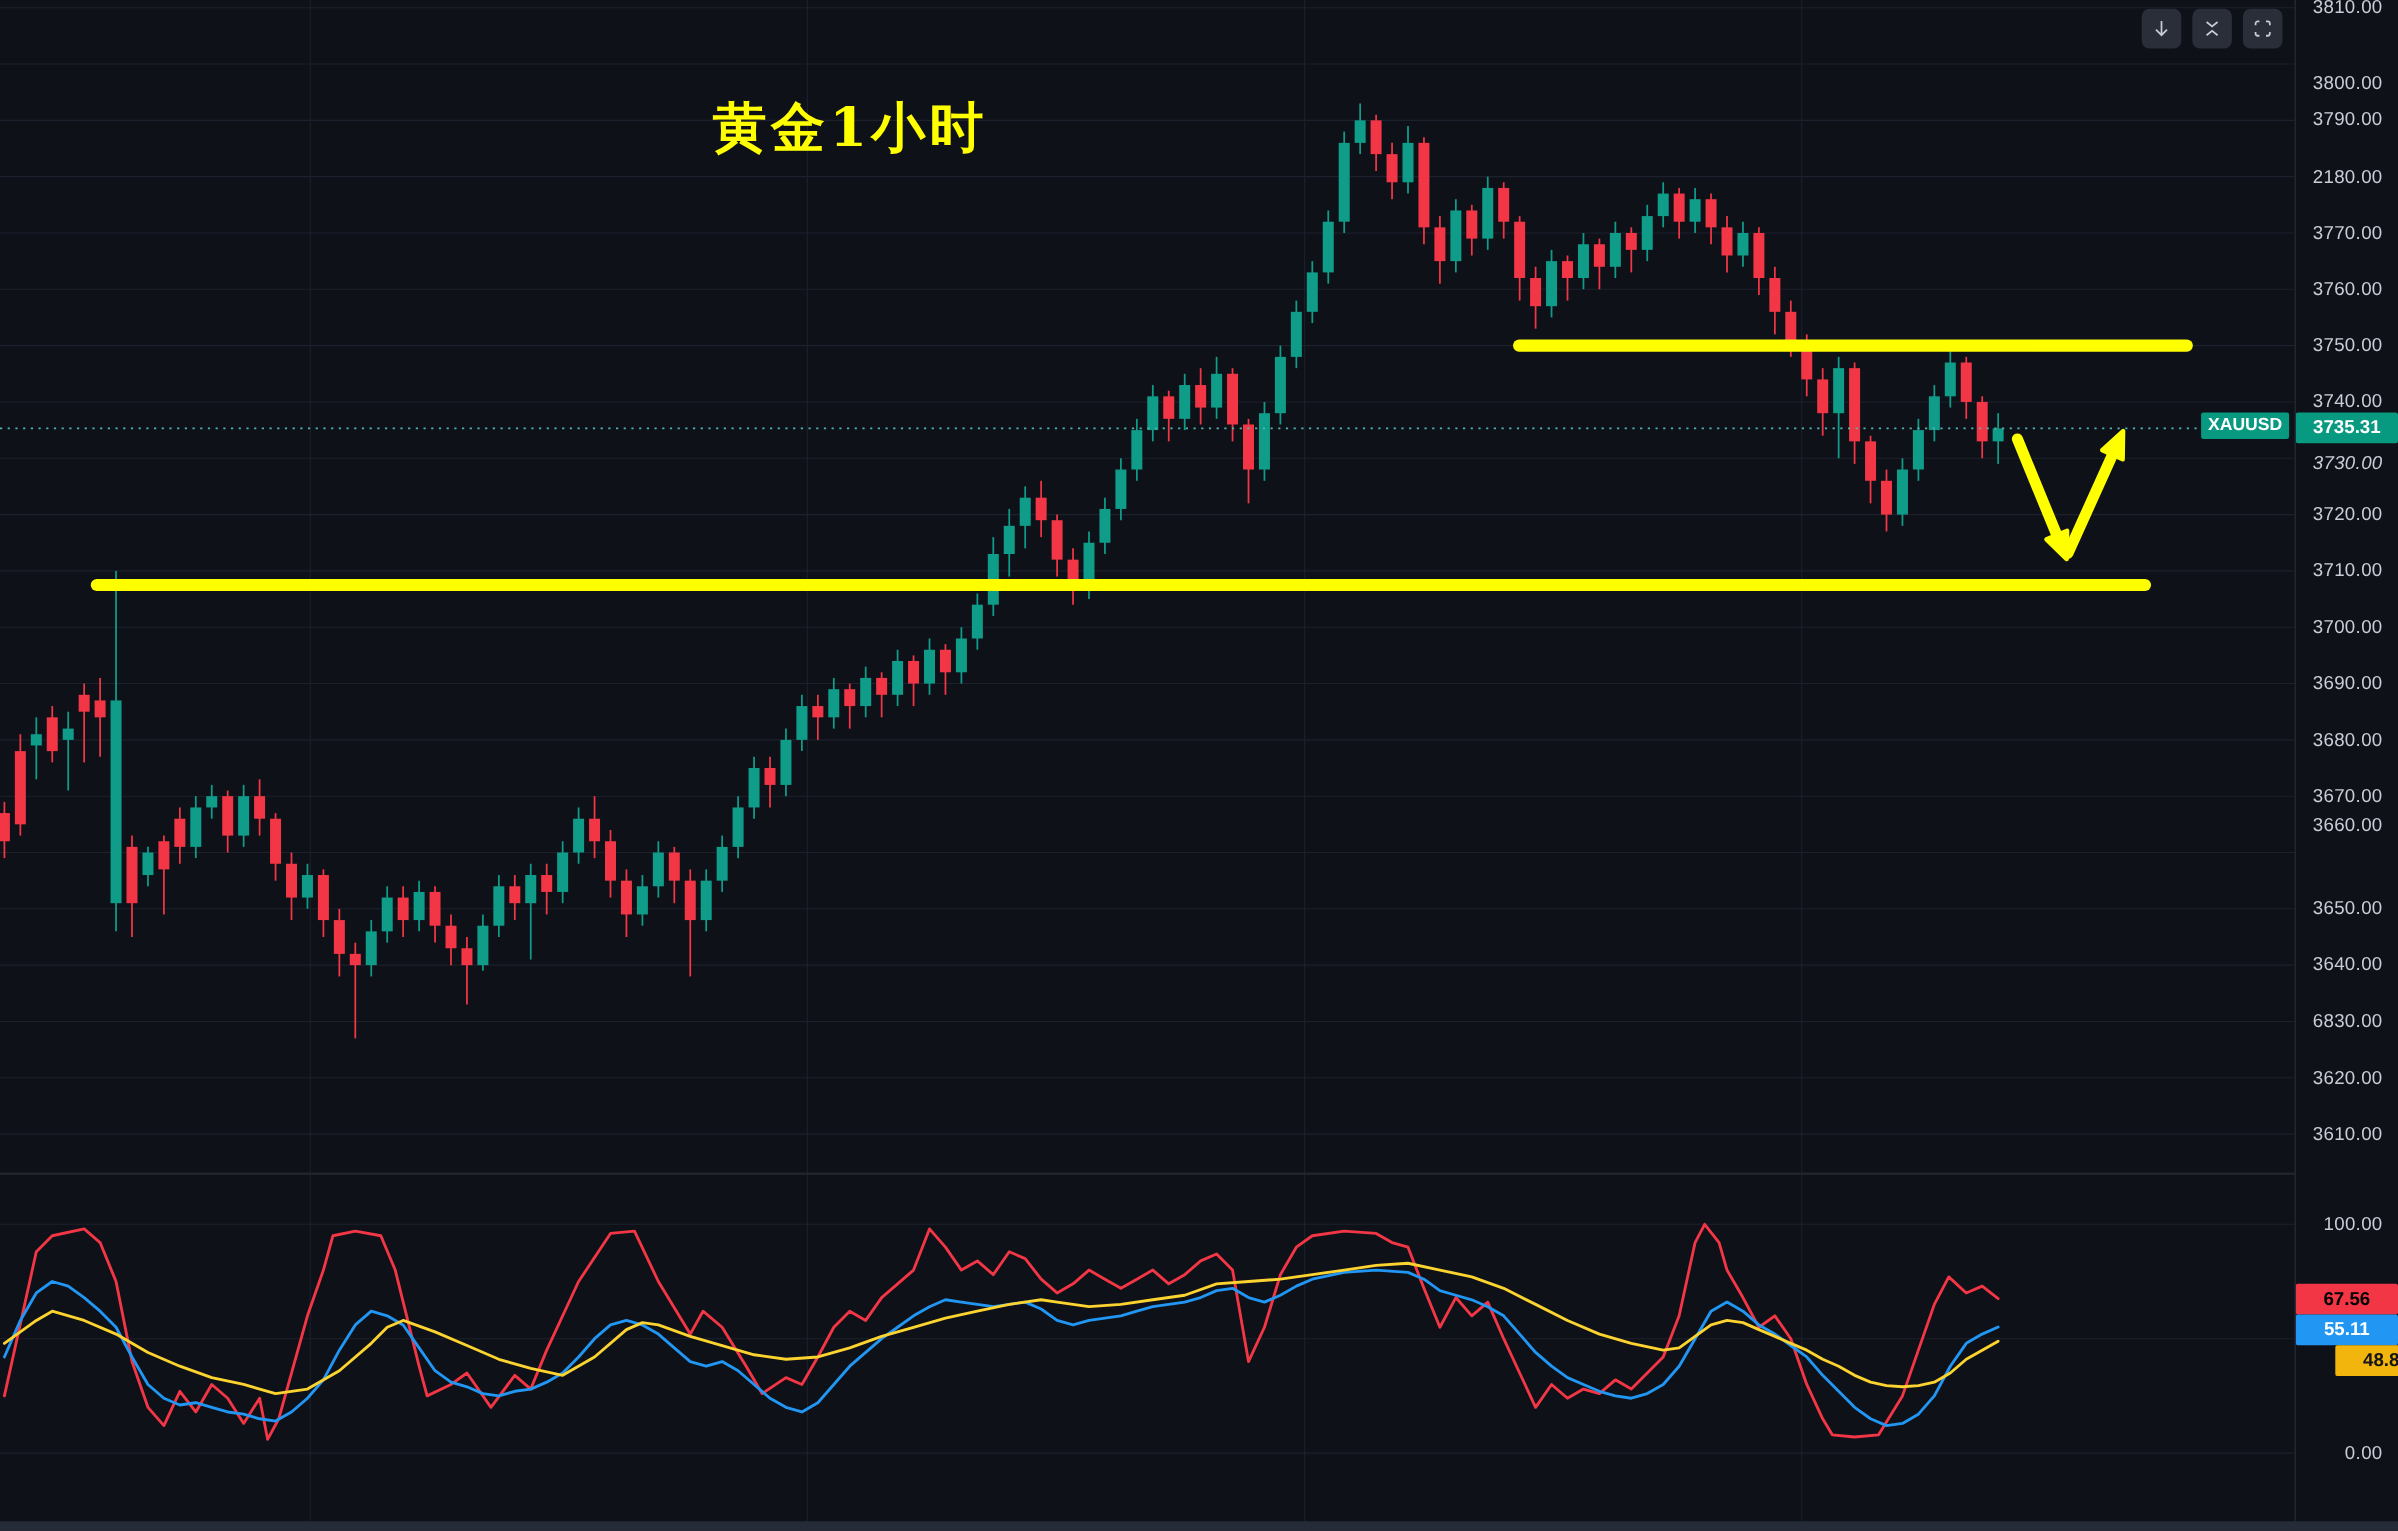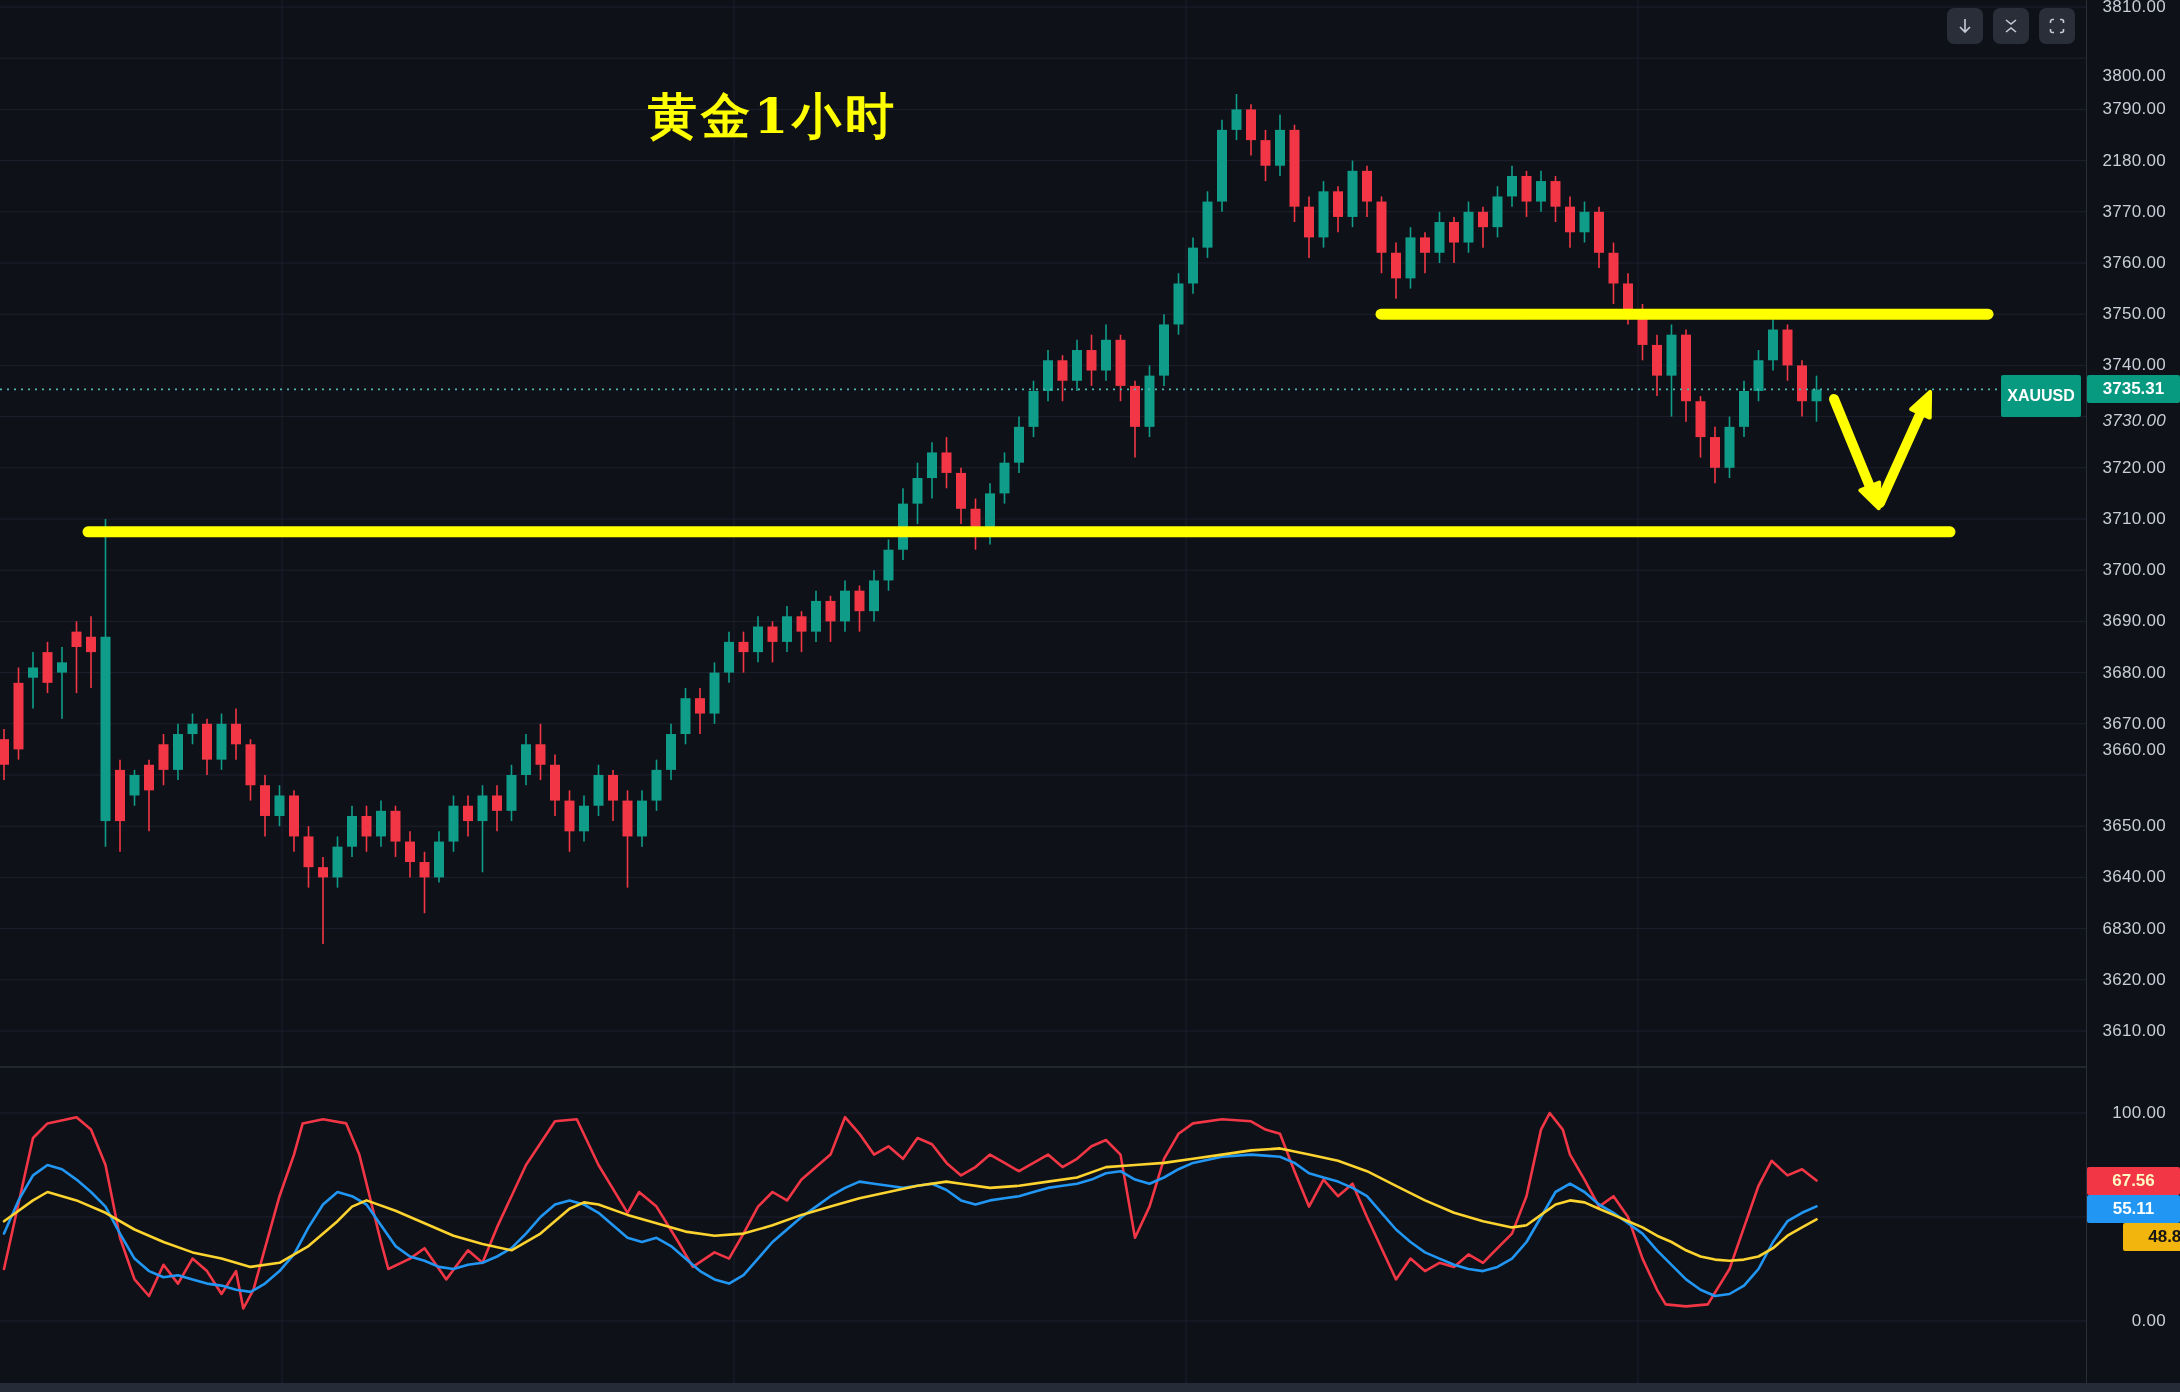--- a/index.html
+++ b/index.html
@@ -11,21 +11,21 @@
   #page-title{position:absolute;left:648px;top:84px;color:#ffff00;
               font-family:"DejaVu Serif",serif;font-weight:bold;font-size:49px;
               letter-spacing:4px;}
   #toolbar{position:absolute;top:8px;left:1947px;display:flex;gap:10px;}
   .tb-btn{width:36px;height:36px;background:#2a2e39;border:none;border-radius:7px;
           display:flex;align-items:center;justify-content:center;cursor:pointer;padding:0;}
   .tb-btn svg{display:block;}
   .badge{position:absolute;left:2087px;width:93px;height:28px;display:flex;
          align-items:center;justify-content:center;font-size:17px;font-weight:bold;
          border-radius:2px;}
-  #symbol-flag{position:absolute;left:2001px;width:80px;height:42px;top:375px;
+  #symbol-flag{position:absolute;left:2001px;width:80px;height:24px;top:375px;
          display:flex;align-items:center;justify-content:center;color:#fff;
          font-size:16px;font-weight:bold;border-radius:2px;}
   #bottom-strip{position:absolute;left:0;top:1383px;width:2180px;height:9px;background:#262b38;}
   #axis-border{position:absolute;left:2086px;top:0;width:1px;height:1383px;background:#2a2e39;}
   #panel-sep{position:absolute;left:0;top:1066px;width:2086px;height:2px;background:#22262f;}
 </style>
 </head>
 <body>
 
 <div id="root">
@@ -344,21 +344,21 @@
         <svg width="20" height="20" viewBox="0 0 20 20" fill="none" stroke="#c6cbd9" stroke-width="1.6">
           <path d="M7 3.5 H5.5 A2 2 0 0 0 3.5 5.5 V7 M13 3.5 H14.5 A2 2 0 0 1 16.5 5.5 V7 M7 16.5 H5.5 A2 2 0 0 1 3.5 14.5 V13 M13 16.5 H14.5 A2 2 0 0 0 16.5 14.5 V13"></path>
         </svg>
       </span>
     </button>
   </div>
 
   <div id="symbol-flag" style="background: rgb(8, 153, 129); color: rgb(255, 255, 255);">XAUUSD</div>
   <div class="badge" id="price-badge" style="background: rgb(8, 153, 129); color: rgb(255, 255, 255); top: 375.413px;">3735.31</div>
 
-  <div class="badge" id="osc-badge-0" style="background: rgb(242, 54, 69); color: #fef9c3; top: 1167px;">67.56</div>
+  <div class="badge" id="osc-badge-0" style="background: rgb(242, 54, 69); color: #000000; top: 1167px;">67.56</div>
   <div class="badge" id="osc-badge-1" style="background: rgb(33, 150, 243); color: rgb(255, 255, 255); top: 1195px;">55.11</div>
   <div class="badge" id="osc-badge-2" style="background: rgb(242, 181, 13); color: rgb(21, 21, 21); top: 1223px; margin-left: 36px;">48.89</div>
 
   <div id="axis-labels">
       <div class="axis-label" style="top: 7px;">3810.00</div>
       <div class="axis-label" style="top: 76px;">3800.00</div>
       <div class="axis-label" style="top: 109.4px;">3790.00</div>
       <div class="axis-label" style="top: 160.6px;">2180.00</div>
       <div class="axis-label" style="top: 211.8px;">3770.00</div>
       <div class="axis-label" style="top: 263px;">3760.00</div>

